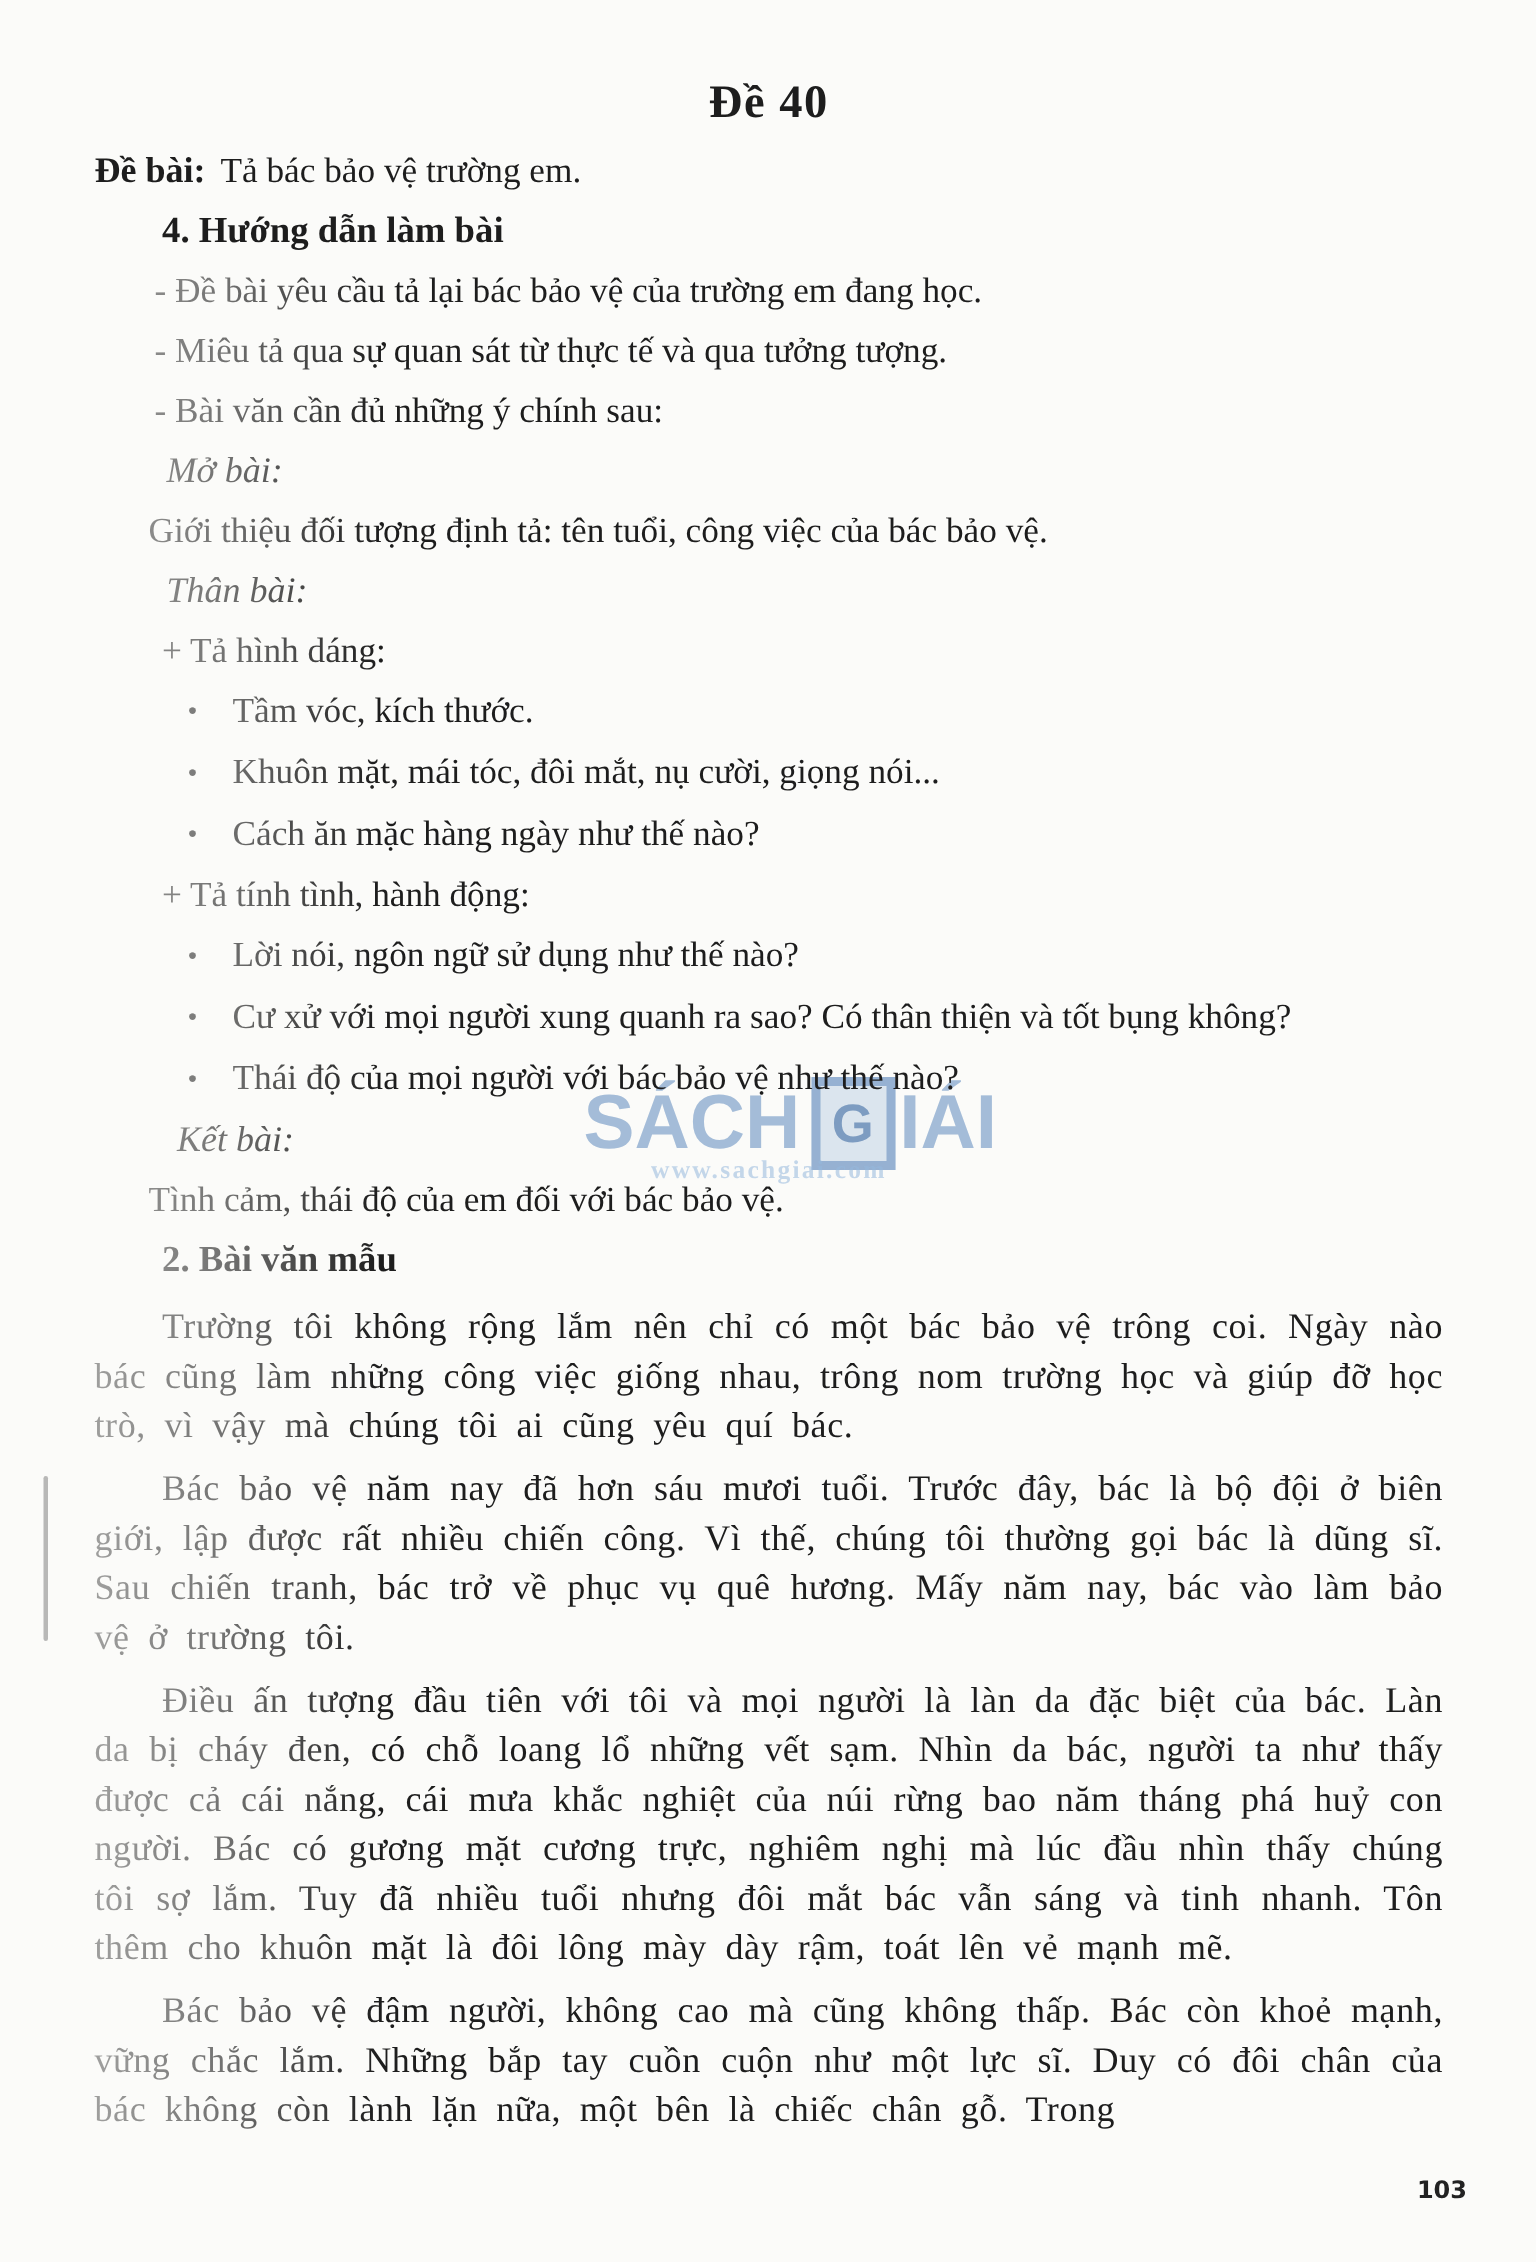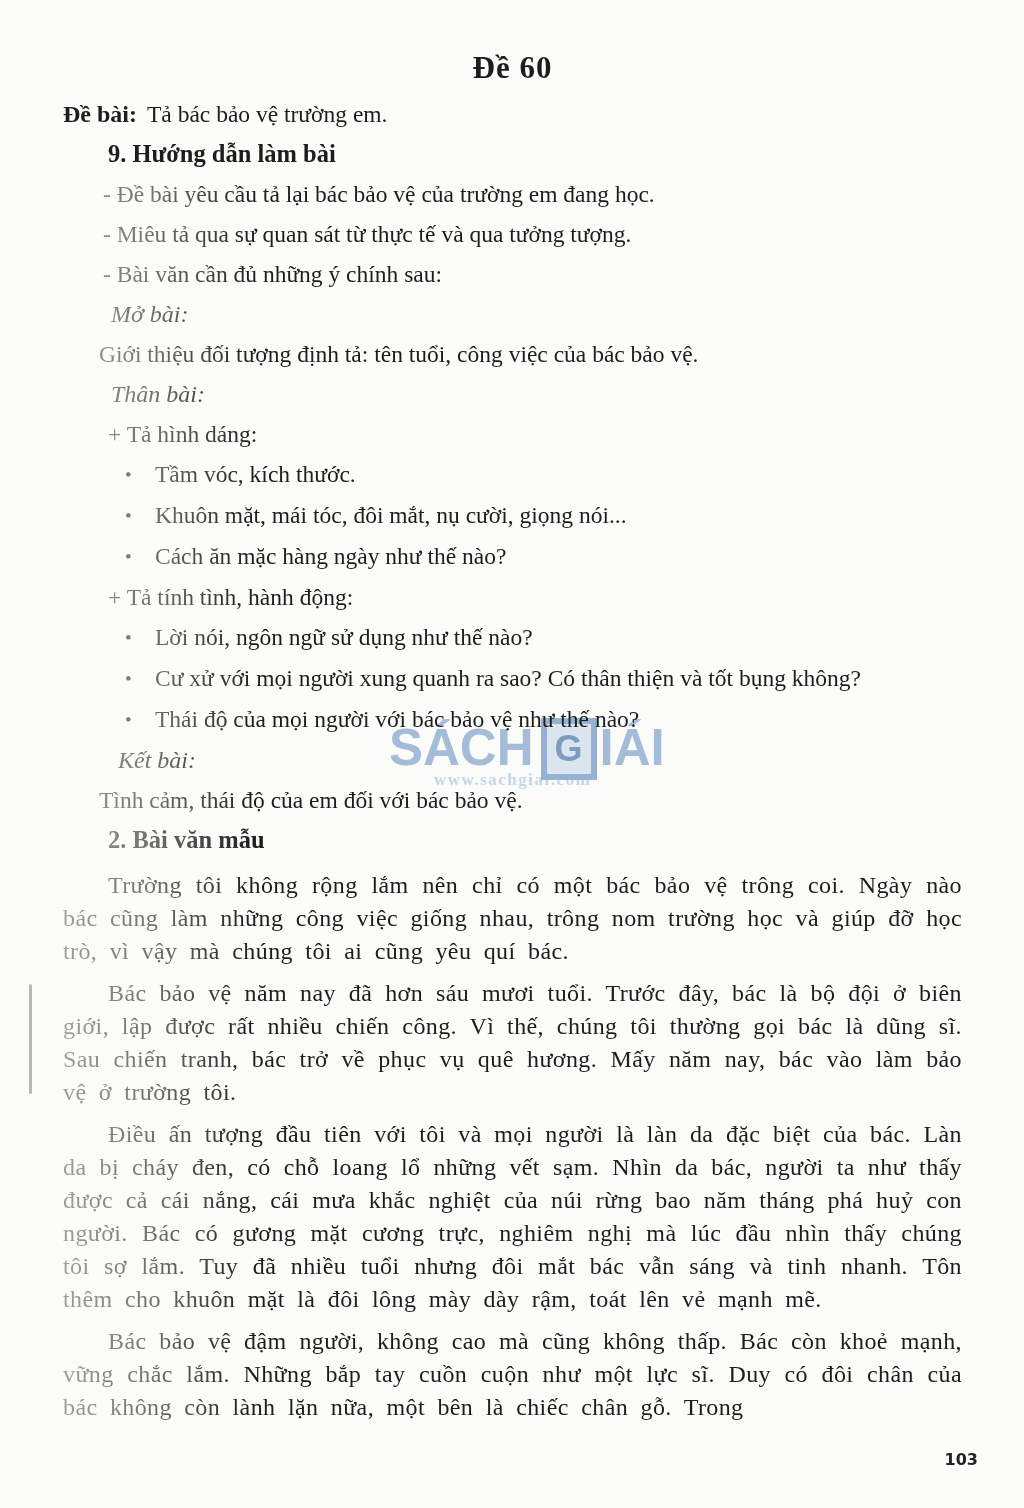--- a/index.html
+++ b/index.html
@@ -116,27 +116,27 @@
   <div class="watermark">
     <span class="wm-text">SÁCH</span>
     <span class="wm-logo">G</span>
     <span class="wm-text">IÁI</span>
   </div>
   <div class="wm-url">www.sachgiai.com</div>
   <div class="edge-line"></div>
 
   <div class="content">
 
-    <h1 class="title">Đề 60</h1>
+    <h1 class="title">Đề 40</h1>
 
     <div class="row">
       <span class="prompt-label">Đề bài:</span><span class="prompt-text">Tả bác bảo vệ trường em.</span>
     </div>
 
-    <div class="row h-bold">9. Hướng dẫn làm bài</div>
+    <div class="row h-bold">4. Hướng dẫn làm bài</div>
 
     <div class="row note">- Đề bài yêu cầu tả lại bác bảo vệ của trường em đang học.</div>
     <div class="row note">- Miêu tả qua sự quan sát từ thực tế và qua tưởng tượng.</div>
     <div class="row note">- Bài văn cần đủ những ý chính sau:</div>
 
     <div class="row label-i">Mở bài:</div>
     <div class="row plain">Giới thiệu đối tượng định tả: tên tuổi, công việc của bác bảo vệ.</div>
 
     <div class="row label-i">Thân bài:</div>
 

